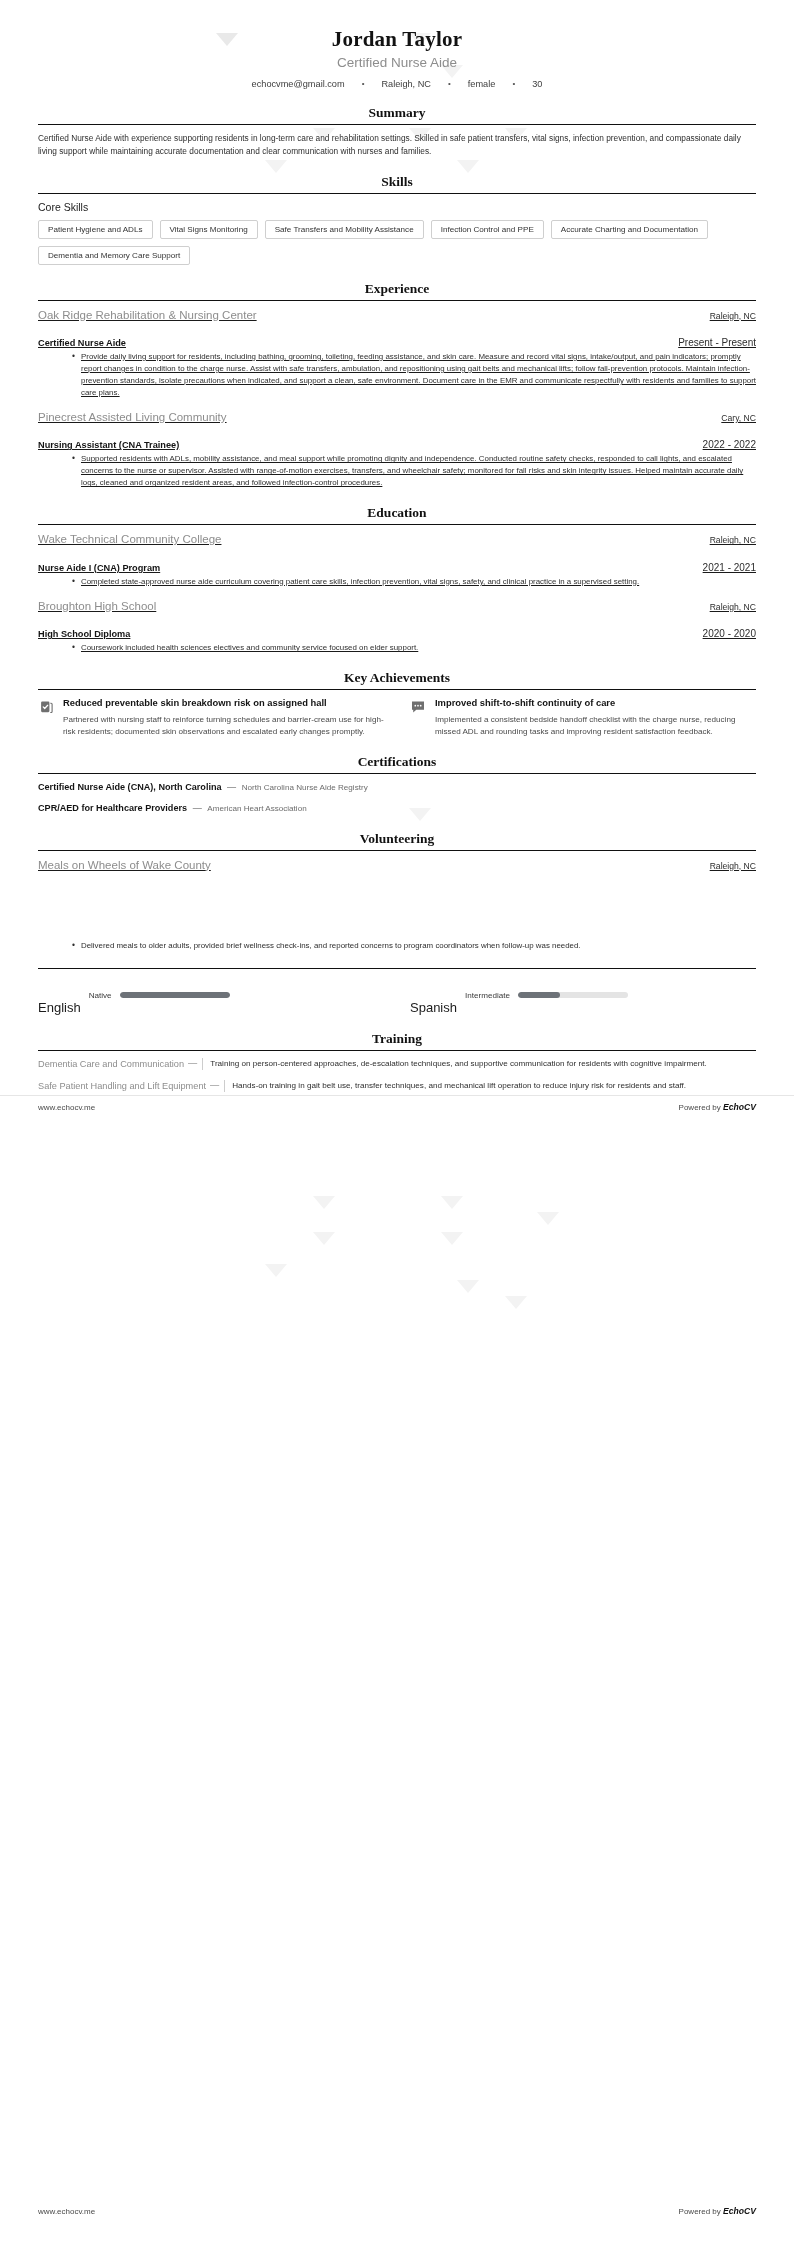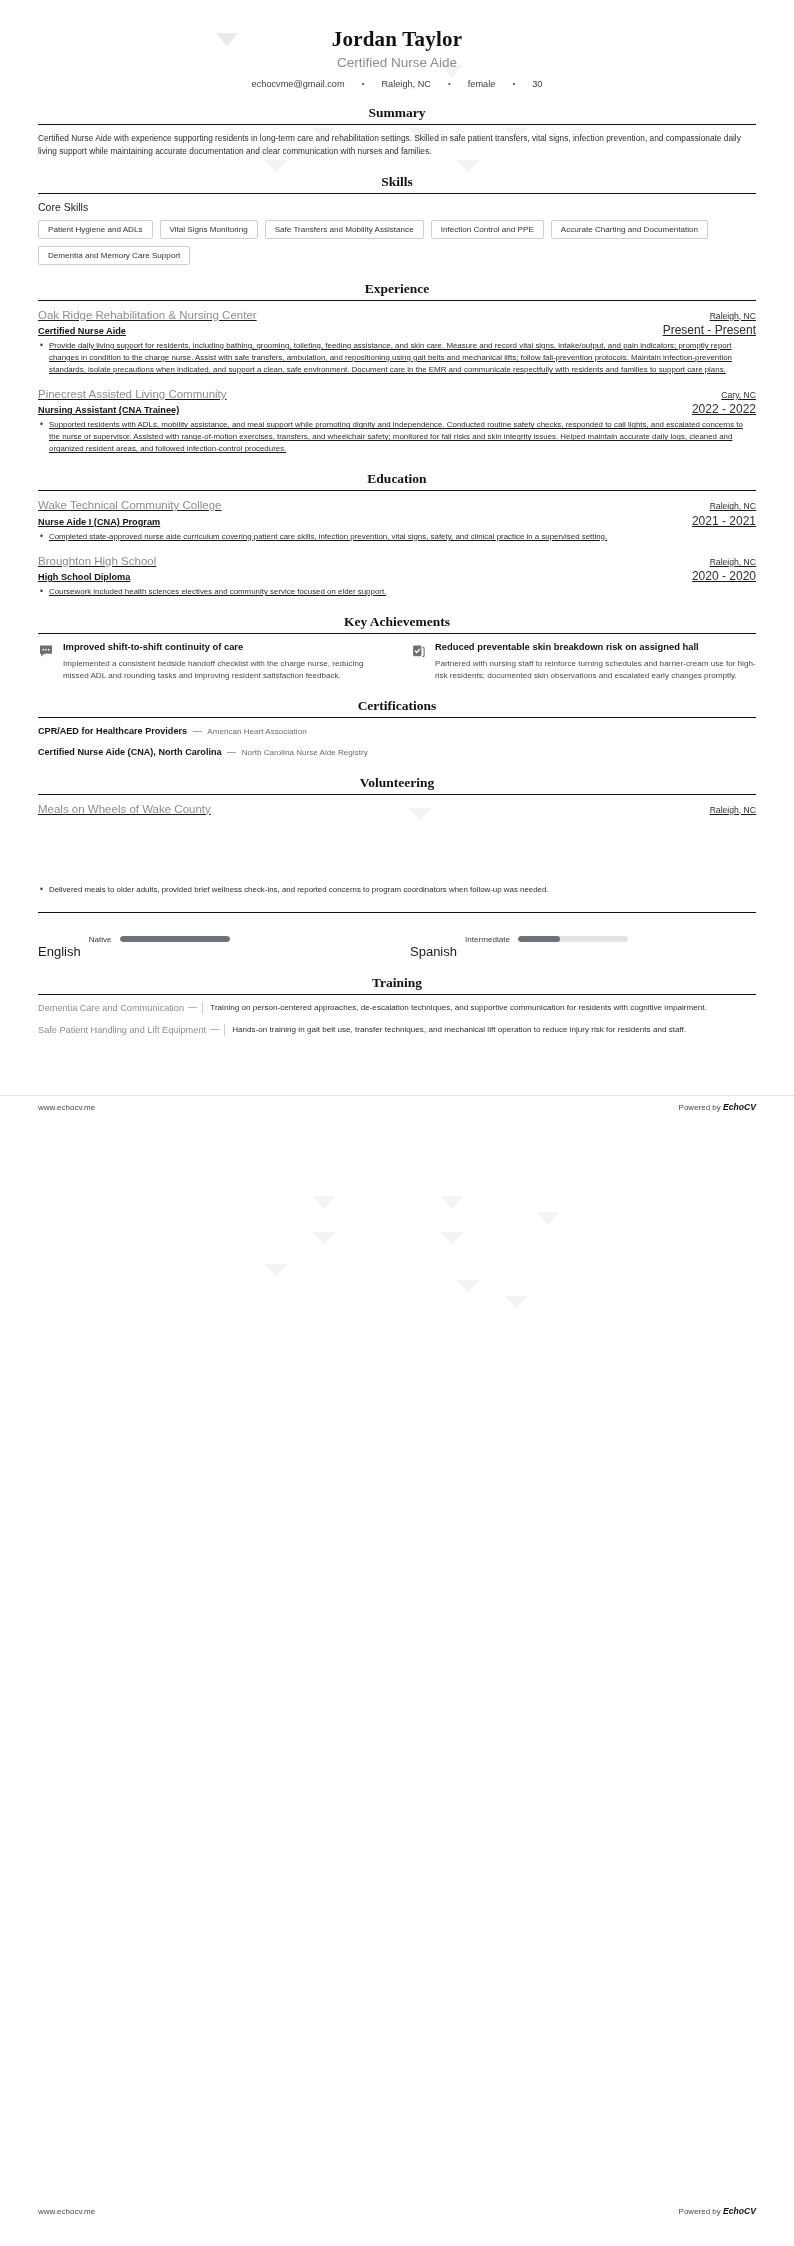--- a/index.html
+++ b/index.html
@@ -132,35 +132,37 @@
     align-items: baseline;
     gap: 10px;
     margin-top: 1px;
   }
   .role {
     font-size: 9.2px;
     font-weight: bold;
     color: #141414;
   }
   .dates {
-    font-size: 12px;
+    font-size: 10px;
     color: #2d2d2d;
     white-space: nowrap;
+    margin-top: 14px;
   }
   ul.bullets {
     margin: 3px 0 0 0;
     padding-left: 11px;
     list-style: none;
   }
   ul.bullets li {
     position: relative;
     font-size: 7.9px;
     line-height: 1.52;
     color: #2e2e2e;
     margin-bottom: 1px;
+    margin-left: 32px;
   }
   ul.bullets li:before {
     content: "•";
     position: absolute;
     left: -9px;
     top: -1px;
     color: #2e2e2e;
     font-size: 8.5px;
   }
 
@@ -398,63 +400,63 @@
       </div>
     </div>
 
     <div class="section">
       <div class="section-title">Key Achievements</div>
       <div class="rule"></div>
       <div class="ach-grid">
 
         <div class="ach">
           <span class="ach-icon">
+            <svg viewBox="0 0 16 16" fill="none" stroke="currentColor" stroke-width="1.3" aria-hidden="true">
+              <rect x="3.1" y="2.6" width="8.3" height="10.6" rx="1.1" fill="currentColor" stroke="none"></rect>
+              <path d="M5.2 7.9l1.5 1.6 3-3.2" stroke="#fff" stroke-width="1.25" stroke-linecap="round" stroke-linejoin="round"></path>
+              <path d="M12.3 4.3h.9a.9.9 0 0 1 .9.9v7.4a.9.9 0 0 1-.9.9h-.9" stroke="currentColor" stroke-width="1.1"></path>
+            </svg>
+          </span>
+          <div>
+            <div class="ach-title">Reduced preventable skin breakdown risk on assigned hall</div>
+            <div class="ach-desc">Partnered with nursing staff to reinforce turning schedules and barrier-cream use for high-risk residents; documented skin observations and escalated early changes promptly.</div>
+          </div>
+        </div>
+
+        <div class="ach">
+          <span class="ach-icon">
             <svg viewBox="0 0 16 16" fill="currentColor" aria-hidden="true">
               <path d="M2 2.6h12v8.2H6.3L3.2 13.4v-2.6H2z"></path>
               <circle cx="5.3" cy="6.7" r=".85" fill="#fff"></circle>
               <circle cx="8" cy="6.7" r=".85" fill="#fff"></circle>
               <circle cx="10.7" cy="6.7" r=".85" fill="#fff"></circle>
             </svg>
           </span>
           <div>
             <div class="ach-title">Improved shift-to-shift continuity of care</div>
             <div class="ach-desc">Implemented a consistent bedside handoff checklist with the charge nurse, reducing missed ADL and rounding tasks and improving resident satisfaction feedback.</div>
           </div>
         </div>
 
-        <div class="ach">
-          <span class="ach-icon">
-            <svg viewBox="0 0 16 16" fill="none" stroke="currentColor" stroke-width="1.3" aria-hidden="true">
-              <rect x="3.1" y="2.6" width="8.3" height="10.6" rx="1.1" fill="currentColor" stroke="none"></rect>
-              <path d="M5.2 7.9l1.5 1.6 3-3.2" stroke="#fff" stroke-width="1.25" stroke-linecap="round" stroke-linejoin="round"></path>
-              <path d="M12.3 4.3h.9a.9.9 0 0 1 .9.9v7.4a.9.9 0 0 1-.9.9h-.9" stroke="currentColor" stroke-width="1.1"></path>
-            </svg>
-          </span>
-          <div>
-            <div class="ach-title">Reduced preventable skin breakdown risk on assigned hall</div>
-            <div class="ach-desc">Partnered with nursing staff to reinforce turning schedules and barrier-cream use for high-risk residents; documented skin observations and escalated early changes promptly.</div>
-          </div>
-        </div>
-
       </div>
     </div>
 
     <div class="section">
       <div class="section-title">Certifications</div>
       <div class="rule"></div>
 
+      <div class="cert-row">
+        <span class="cert-name">Certified Nurse Aide (CNA), North Carolina</span>
+        <span class="cert-dash">—</span>
+        <span class="cert-issuer">North Carolina Nurse Aide Registry</span>
+      </div>
       <div class="cert-row">
         <span class="cert-name">CPR/AED for Healthcare Providers</span>
         <span class="cert-dash">—</span>
         <span class="cert-issuer">American Heart Association</span>
-      </div>
-      <div class="cert-row">
-        <span class="cert-name">Certified Nurse Aide (CNA), North Carolina</span>
-        <span class="cert-dash">—</span>
-        <span class="cert-issuer">North Carolina Nurse Aide Registry</span>
       </div>
     </div>
 
     <div class="section">
       <div class="section-title">Volunteering</div>
       <div class="rule"></div>
 
       <div class="entry" style="margin-bottom:0;">
         <div class="entry-top">
           <div class="org">Meals on Wheels of Wake County</div>

